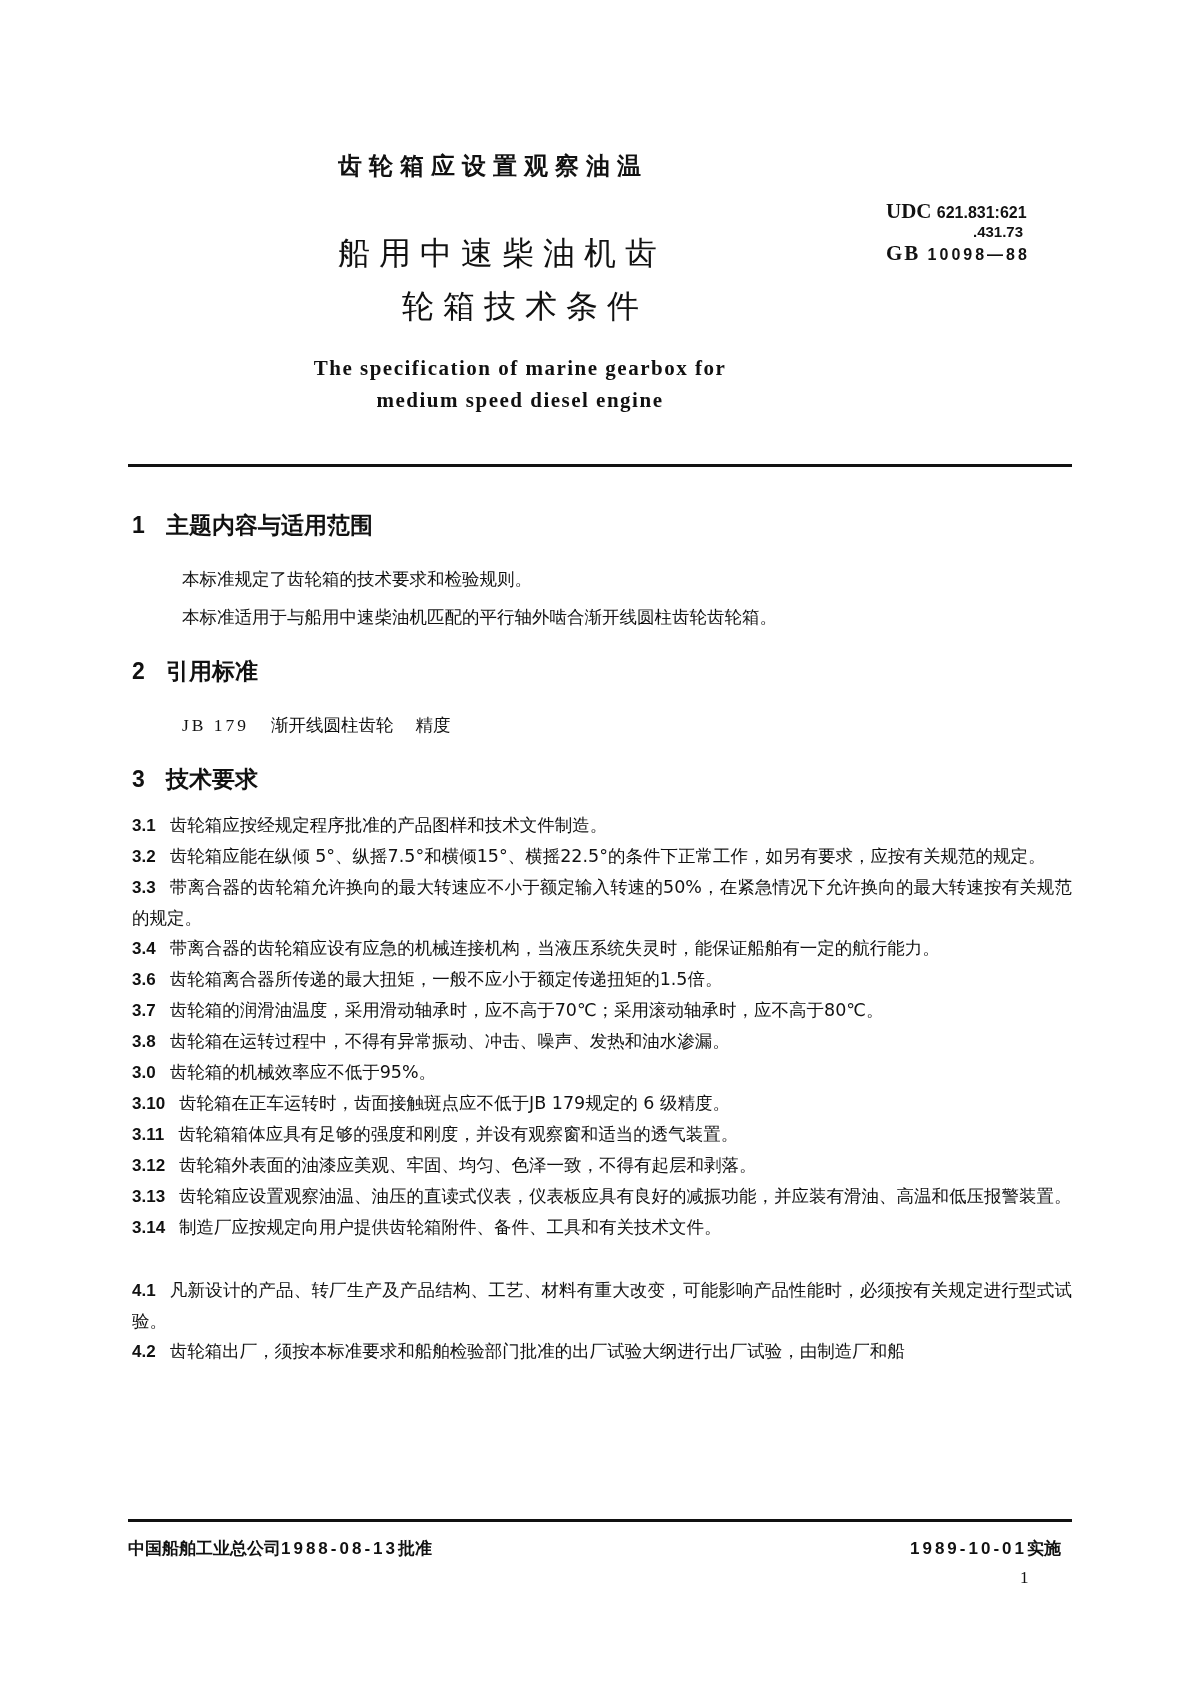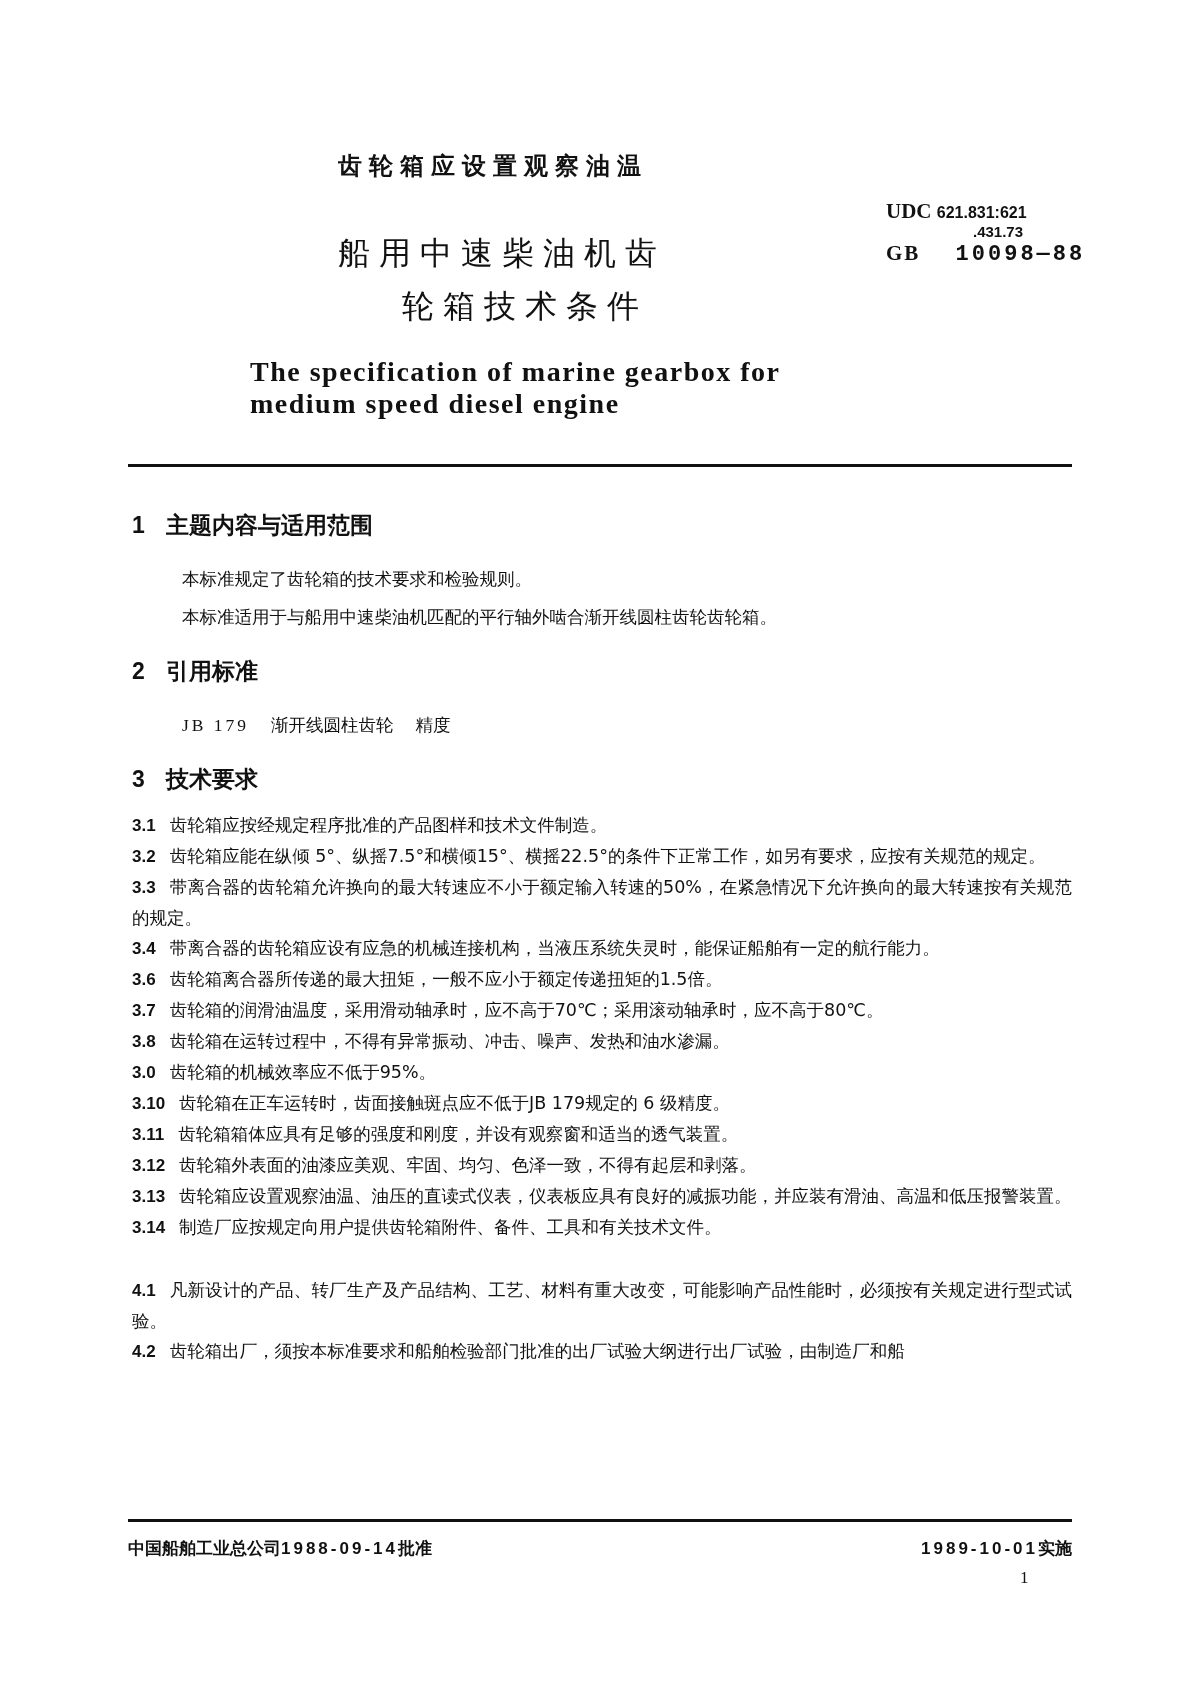--- a/index.html
+++ b/index.html
@@ -45,28 +45,28 @@
       font-family: "Liberation Sans", sans-serif;
       font-size: 15px; font-weight: bold;
     }
     .gb {
       left: 886px; top: 241px;
       font-family: "Liberation Serif", serif;
       font-size: 21px; font-weight: bold;
       letter-spacing: 2px;
     }
     .gb .num {
-      font-family: Liberation Mono, monospace;
-      font-size: 22px; letter-spacing: 3px; margin-left: 28px;
+      font-family: Liberation Sans, sans-serif;
+      font-size: 16px; letter-spacing: 3px;
     }
 
     .en-title {
-      left: 250px; width: 540px; text-align: left;
-      font-family: "Liberation Serif", serif;
-      font-weight: bold; font-size: 28px;
+      left: 250px; width: 540px; text-align: center;
+      font-family: "Liberation Serif", serif;
+      font-weight: bold; font-size: 21px;
       letter-spacing: 1.5px;
     }
     .en-1 { top: 356px; }
     .en-2 { top: 388px; }
 
     .rule {
       left: 128px; width: 944px; height: 3px;
       background: #111111;
     }
     .rule-top { top: 464px; }
@@ -111,21 +111,21 @@
 
     .footer-left {
       left: 128px; top: 1537px;
       font-size: 17px; font-weight: bold;
     }
     .footer-left .date {
       font-family: "Liberation Sans", sans-serif;
       letter-spacing: 3px;
     }
     .footer-right {
-      left: 910px; top: 1537px; width: 162px; text-align: right;
+      left: 910px; top: 1537px; width: 162px; text-align: left;
       font-size: 17px; font-weight: bold;
     }
     .footer-right .date {
       font-family: "Liberation Sans", sans-serif;
       letter-spacing: 3px;
     }
     .page-num {
       left: 1020px; top: 1568px;
       font-family: "Liberation Serif", serif;
       font-size: 17px;
@@ -194,18 +194,18 @@
   <div class="gap-s"></div>
 
   <div class="gap-s"></div>
   <p class="clause"><span class="cnum">4.1</span><span>凡新设计的产品、转厂生产及产品结构、工艺、材料有重大改变，可能影响产品性能时，必须按有关规定进行型式试验。</span></p>
   <p class="clause"><span class="cnum">4.2</span><span>齿轮箱出厂，须按本标准要求和船舶检验部门批准的出厂试验大纲进行出厂试验，由制造厂和船</span></p>
 </div>
 
 <div class="abs rule rule-bottom"></div>
 
 <div class="abs footer-left">
-  <span>中国船舶工业总公司</span><span class="date">1988-09-14</span><span>批准</span>
+  <span>中国船舶工业总公司</span><span class="date">1988-08-13</span><span>批准</span>
 </div>
 <div class="abs footer-right">
   <span class="date">1989-10-01</span><span>实施</span>
 </div>
 <div class="abs page-num">1</div>
 
 </body></html>

